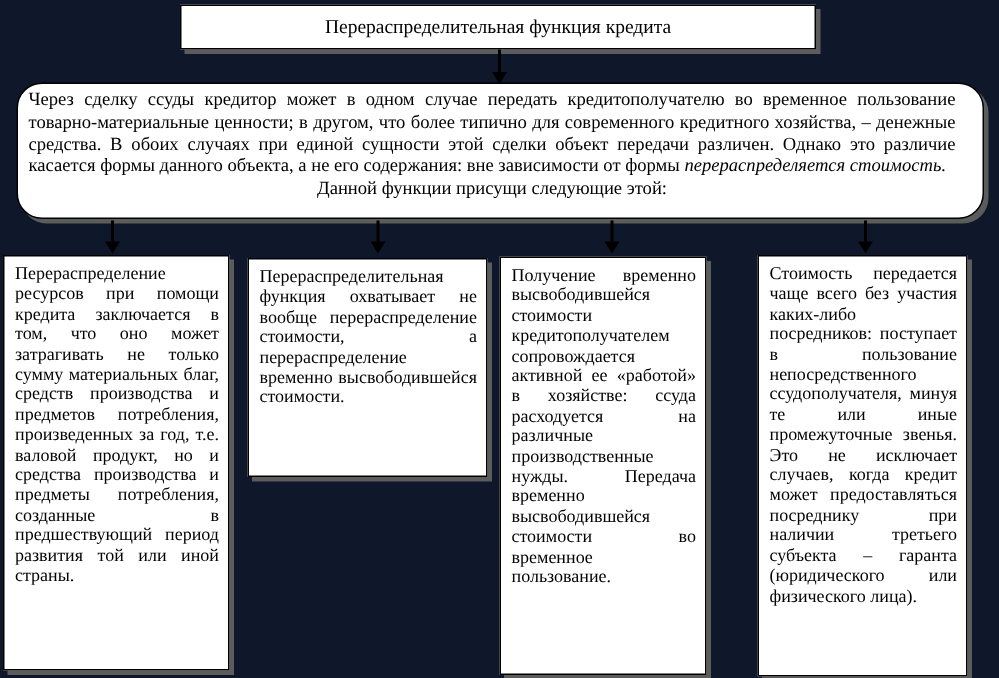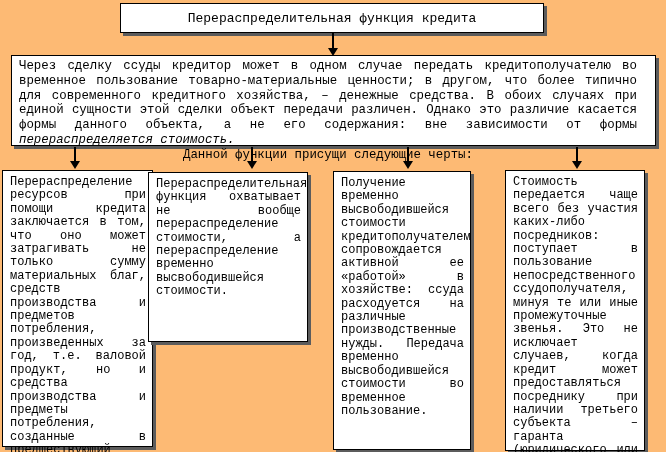--- a/index.html
+++ b/index.html
@@ -1,20 +1,20 @@
 <!DOCTYPE html>
 <html><head>
 <meta charset="utf-8">
 <style>
   html,body{margin:0;padding:0;}
   .canvas{
     position:relative;
     width:666px;height:452px;
-    background:#fdba74;
-    font-family:Liberation Mono, monospace;
+    background:#0f172a;
+    font-family:Liberation Serif, serif;
     color:#000;
     overflow:hidden;
   }
   .box{
     position:absolute;
     background:#ffffff;
     border:1px solid #000000;
     box-sizing:border-box;
     box-shadow:3px 3px 0 0 #5c5c5c;
   }
@@ -22,32 +22,33 @@
     left:120px;top:3px;width:424px;height:30px;
     display:flex;align-items:center;justify-content:center;
     font-size:13px;
     text-align:center;
   }
   .main-box{
     left:11px;top:55px;width:645px;height:91px;
     padding:3px 18px 0 7px;
     font-size:12.4px;
     line-height:14.8px;
+    border-radius:17px;
   }
   .main-box .main-text{text-align:justify;}
   .main-box .caption{text-align:center;}
   .italic{font-style:italic;}
   .feature{
     padding:5px 6px 0 7px;
     font-size:12px;
     line-height:13.4px;
     text-align:justify;
   }
   .feature-1{left:2px;  top:170px;width:151px;height:277px;}
-  .feature-2{left:148px;top:172px;width:160px;height:170px;}
+  .feature-2{left:165px;top:172px;width:160px;height:146px;}
   .feature-3{left:333px;top:171px;width:138px;height:279px;}
   .feature-4{left:505px;top:170px;width:140px;height:281px;}
   .arrow{
     position:absolute;
     display:flex;flex-direction:column;align-items:center;
     width:10px;
   }
   .arrow .vline{width:2px;background:#000000;flex:1;}
   .arrow .head{
     width:0;height:0;
@@ -72,21 +73,21 @@
 
   <div class="arrow arrow-title">
     <div class="vline"></div>
     <div class="head"></div>
   </div>
 
   <div class="box main-box">
     <div class="main-text">
       <span>Через сделку ссуды кредитор может в одном случае передать кредитополучателю во временное пользование товарно-материальные ценности; в другом, что более типично для современного кредитного хозяйства, – денежные средства. В обоих случаях при единой сущности этой сделки объект передачи различен. Однако это различие касается формы данного объекта, а не его содержания: вне зависимости от формы </span><span class="italic">перераспределяется стоимость.</span>
     </div>
-    <div class="caption">Данной функции присущи следующие черты:</div>
+    <div class="caption">Данной функции присущи следующие этой:</div>
   </div>
 
   <div class="arrow arrow-f1">
     <div class="vline"></div>
     <div class="head"></div>
   </div>
   <div class="arrow arrow-f2">
     <div class="vline"></div>
     <div class="head"></div>
   </div>

